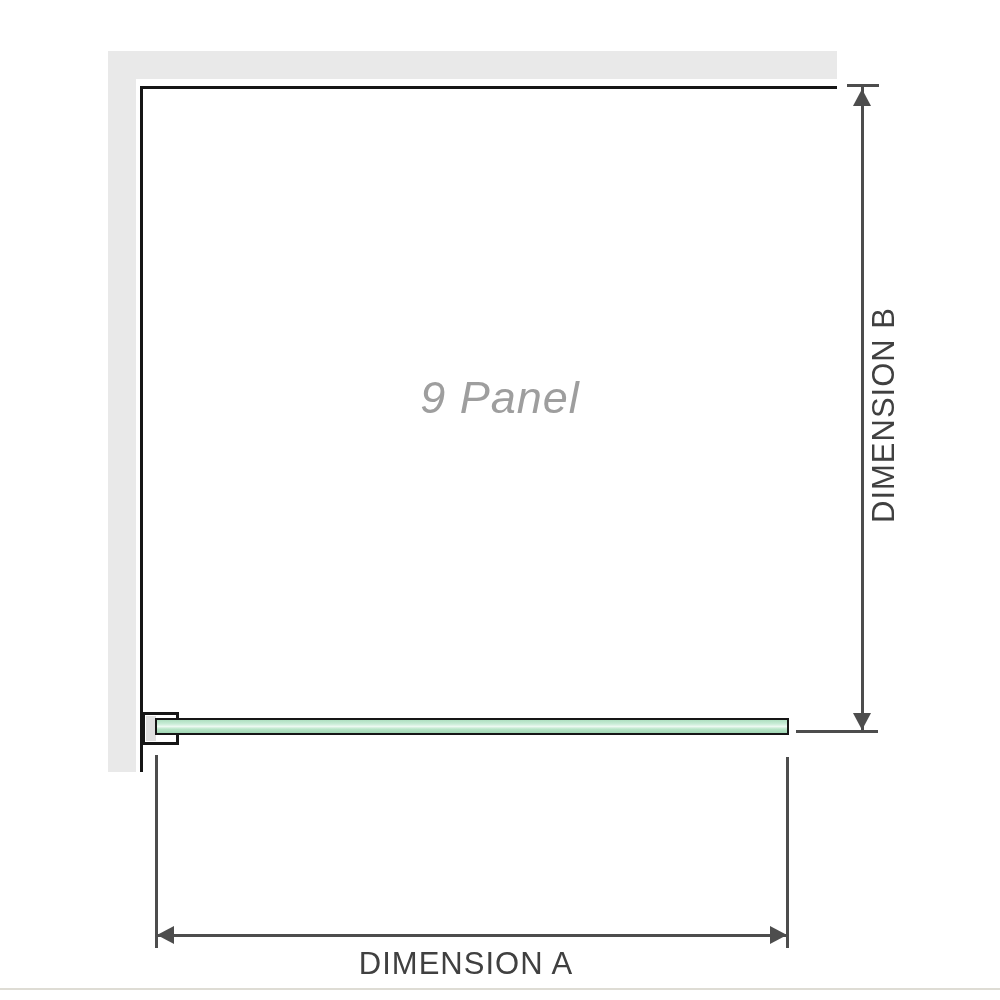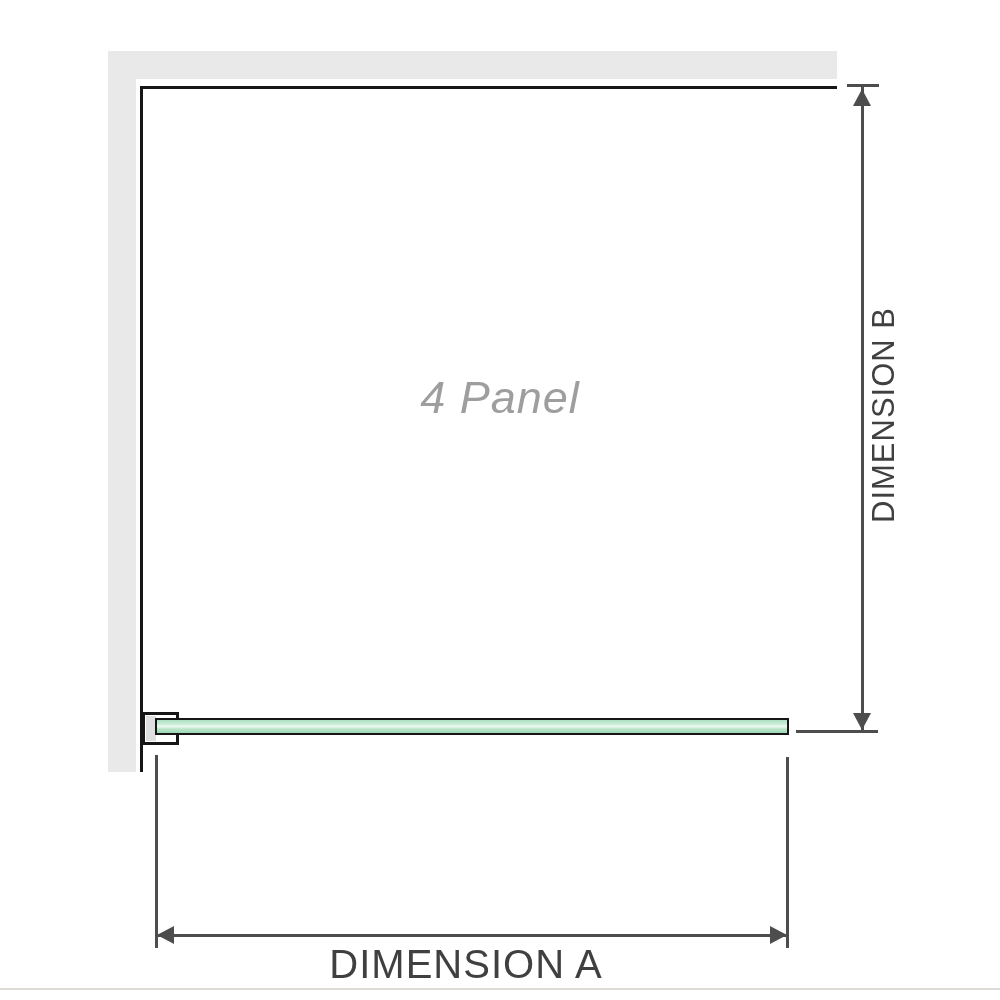--- a/index.html
+++ b/index.html
@@ -88,42 +88,42 @@
     border-right:17px solid var(--dimension-gray);
   }
   .dima-arrow-right {
     left:770px; top:926px;
     border-top:9px solid transparent; border-bottom:9px solid transparent;
     border-left:17px solid var(--dimension-gray);
   }
   .dima-label {
     left:466px; top:964px;
     transform: translate(-50%, -50%);
-    font-size:40px;
+    font-size:31px;
     font-weight:300;
     letter-spacing:1px;
     color: var(--label-dark-gray);
     white-space:nowrap;
   }
 
   
   .baseline { left:0; top:988px; width:1000px; height:2px; background: var(--baseline-gray); }
 </style>
 </head>
 <body>
 
 <div class="canvas">
 
   <div class="abs wall-top"></div>
   <div class="abs wall-left"></div>
 
   <div class="abs panel-top-edge"></div>
   <div class="abs panel-left-edge"></div>
 
-  <div class="abs panel-label">4 Panel</div>
+  <div class="abs panel-label">9 Panel</div>
 
   <div class="abs bracket"></div>
   <div class="abs bracket-spacer"></div>
   <div class="abs glass-bar"></div>
 
   <div class="abs dim dimb-tick-top"></div>
   <div class="abs dim dimb-tick-bottom"></div>
   <div class="abs dim dimb-line"></div>
   <div class="abs arrow dimb-arrow-top"></div>
   <div class="abs arrow dimb-arrow-bottom"></div>

